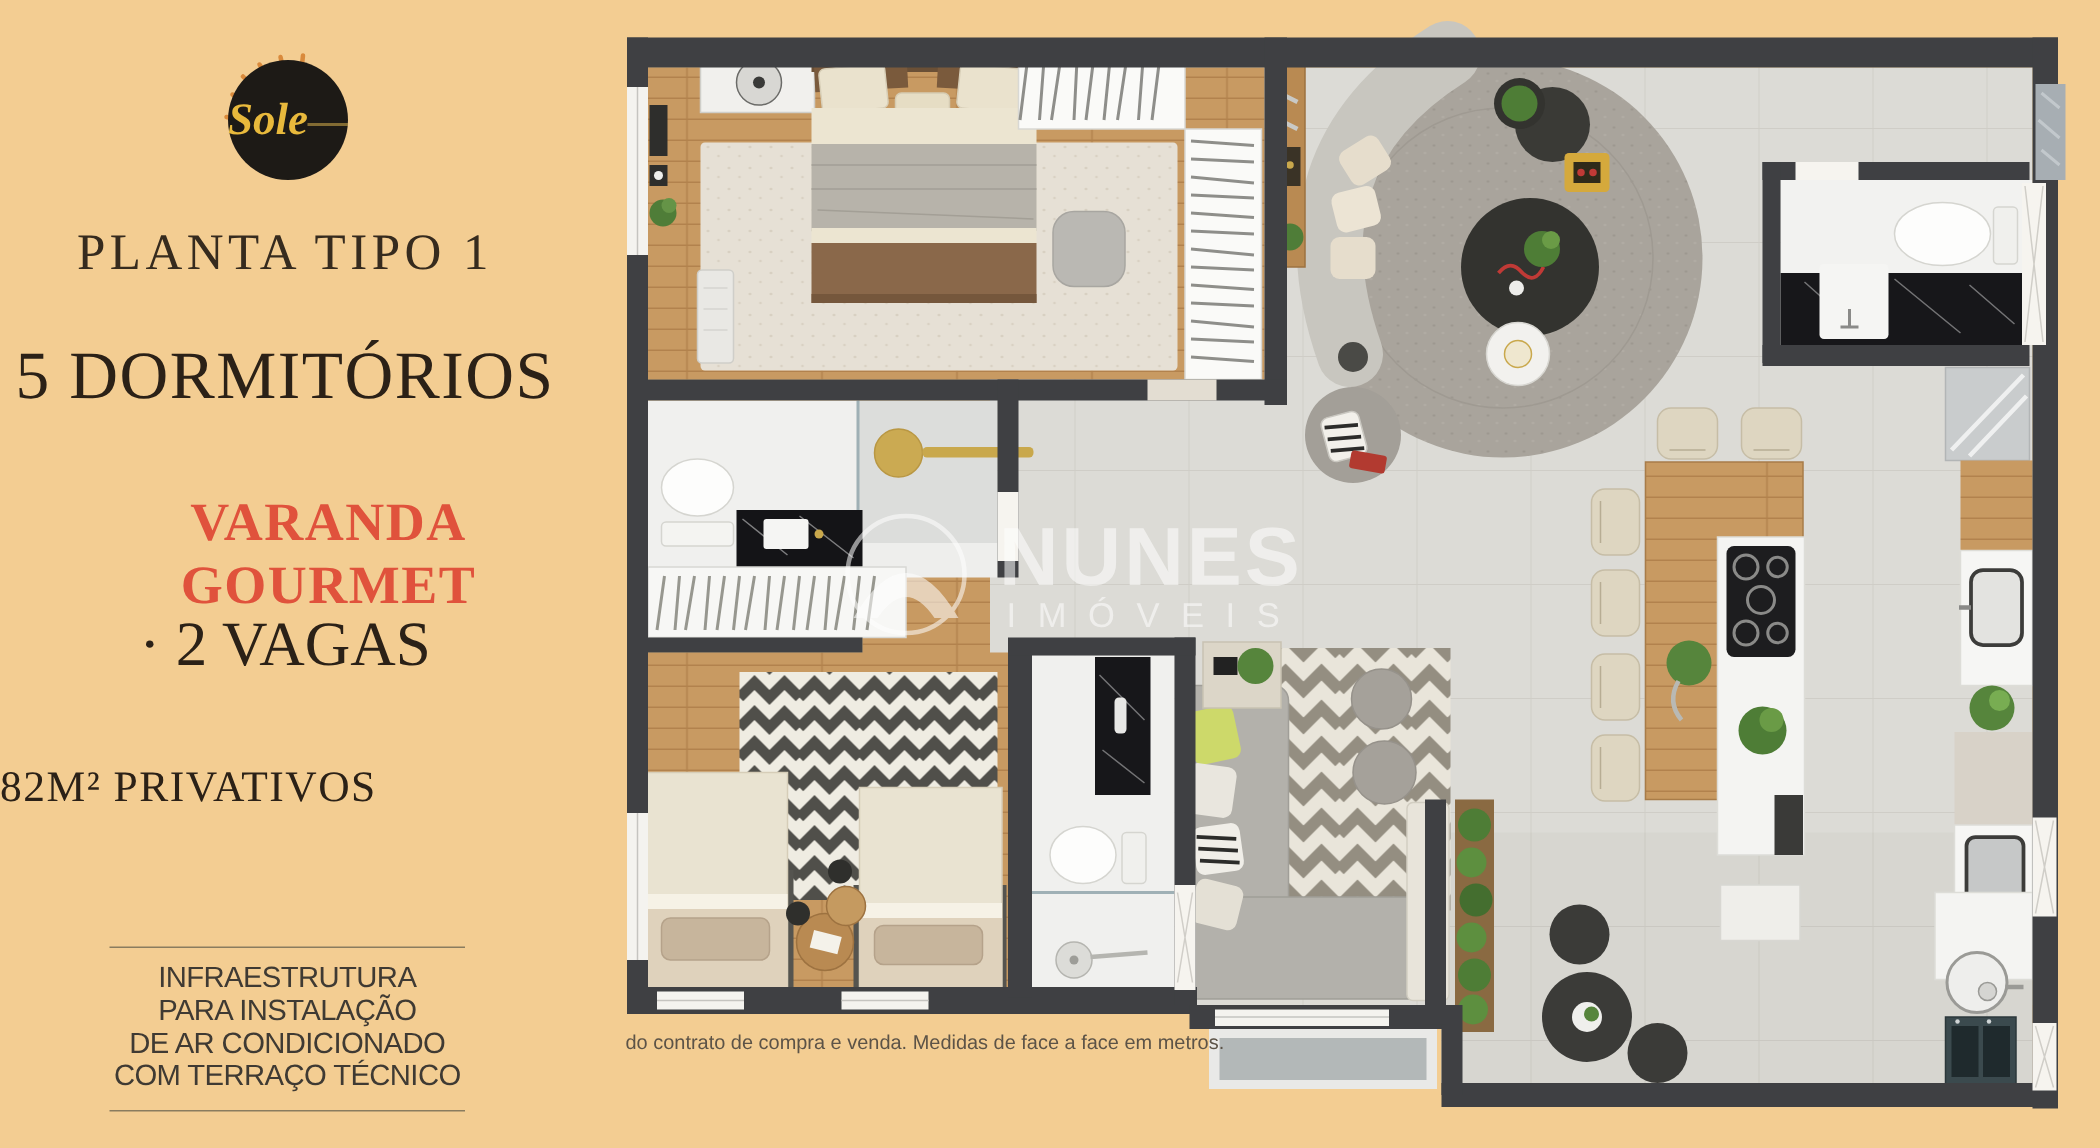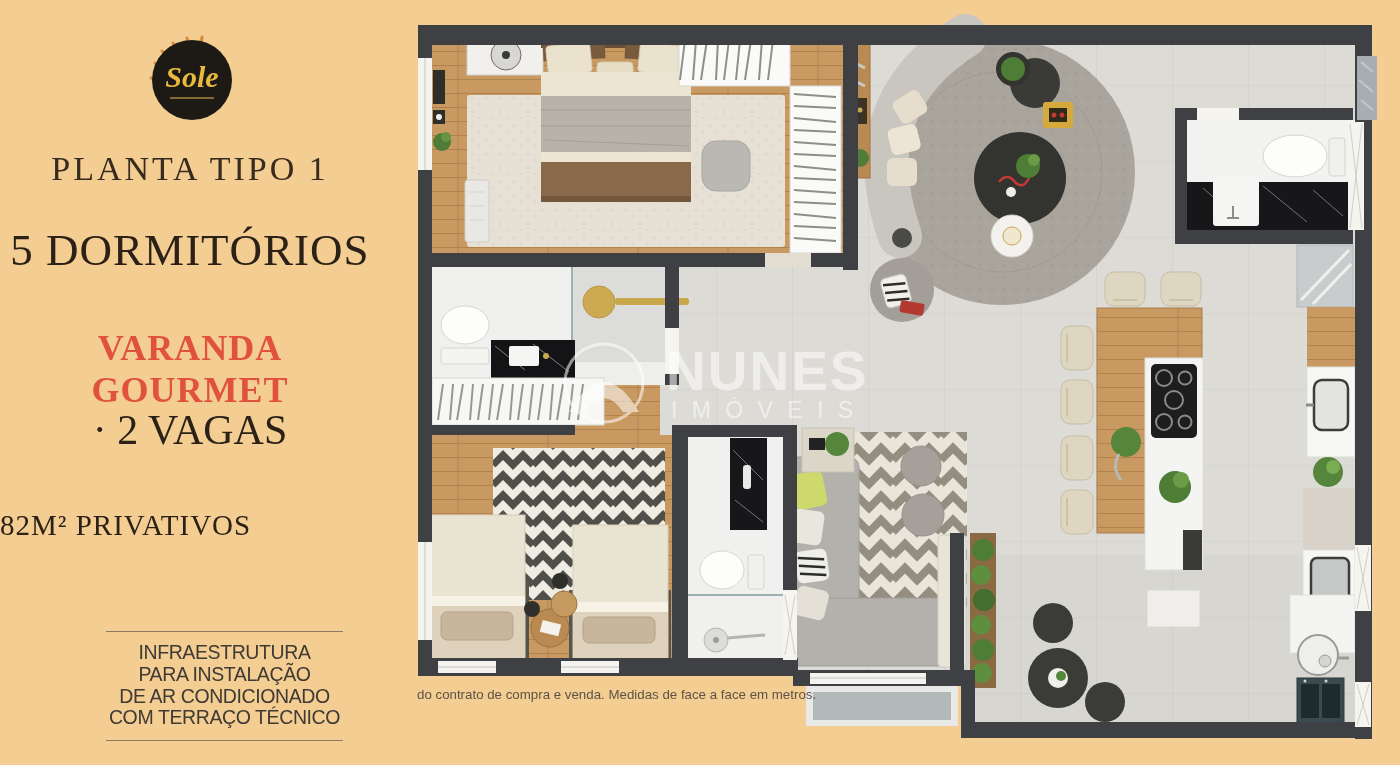--- a/index.html
+++ b/index.html
@@ -2,43 +2,43 @@
 <html><head>
 <meta charset="utf-8">
 <style>
   html,body{margin:0;padding:0;}
   body{width:1400px;height:765px;position:relative;overflow:hidden;
        background:#f3cd92;font-family:"Liberation Serif",serif;}
   .panel{position:absolute;left:0;top:0;width:415px;height:765px;}
   .logo-wrap{position:absolute;left:152px;top:40px;width:80px;height:80px;}
   .logo-rays{position:absolute;left:-14px;top:-14px;width:108px;height:108px;}
   .logo-circle{position:absolute;left:0;top:0;width:80px;height:80px;border-radius:50%;
-       background:#1d1a16;display:flex;flex-direction:column;align-items:center;justify-content:center;}
+       background:#1d1a16;display:flex;flex-direction:row;align-items:center;justify-content:center;}
   .logo-text{color:#e8b93c;font-style:italic;font-weight:bold;font-size:30px;line-height:1;
        font-family:"Liberation Serif",serif;}
   .logo-sub{width:44px;height:2px;background:#b99743;opacity:.65;margin-top:5px;}
   .plan-label{position:absolute;left:0;top:150px;width:380px;text-align:center;
        font-size:34px;letter-spacing:3px;color:#362b1e;}
   .headline{position:absolute;left:0;top:224px;width:380px;text-align:center;
        font-size:45px;color:#2b2117;letter-spacing:1px;}
   .subheadline{position:absolute;left:0;top:274px;width:380px;text-align:center;
        font-size:39px;color:#867a36;letter-spacing:1px;}
   .highlight{position:absolute;left:0;top:327px;width:380px;text-align:center;
-       font-size:36px;font-weight:bold;color:#e0523c;letter-spacing:1px;}
+       font-size:36px;font-weight:bold;color:#e0523c;letter-spacing:1px;padding-left:29px;}
   .highlight-sub{position:absolute;left:0;top:363px;width:380px;text-align:center;
        font-family:"Liberation Sans",sans-serif;font-size:19.5px;color:#4e483f;letter-spacing:-0.2px;}
   .parking{position:absolute;left:0;top:406px;width:380px;text-align:center;
        font-size:42px;color:#2b2117;}
   .area{position:absolute;left:0;top:509px;width:380px;text-align:left;
        font-size:29px;color:#2b2117;letter-spacing:1px;}
   .infra{position:absolute;left:73px;top:631px;width:237px;
        border-top:1px solid #8a7c5e;border-bottom:1px solid #8a7c5e;
        padding:10px 0 11px 0;text-align:center;
        font-family:"Liberation Sans",sans-serif;font-size:19.5px;line-height:1.12;
-       color:#3f3a33;letter-spacing:-0.4px;margin-left:33px;}
+       color:#3f3a33;letter-spacing:-0.4px;}
   .plan-svg{position:absolute;left:413px;top:10px;}
   .disclaimer{position:absolute;left:417px;top:687px;width:460px;
        font-family:"Liberation Sans",sans-serif;font-size:13.3px;line-height:1.2;color:#5c5347;}
 </style>
 </head>
 <body>
 
 <div class="panel">
   <div class="logo-wrap">
     <svg class="logo-rays" width="108" height="108">

